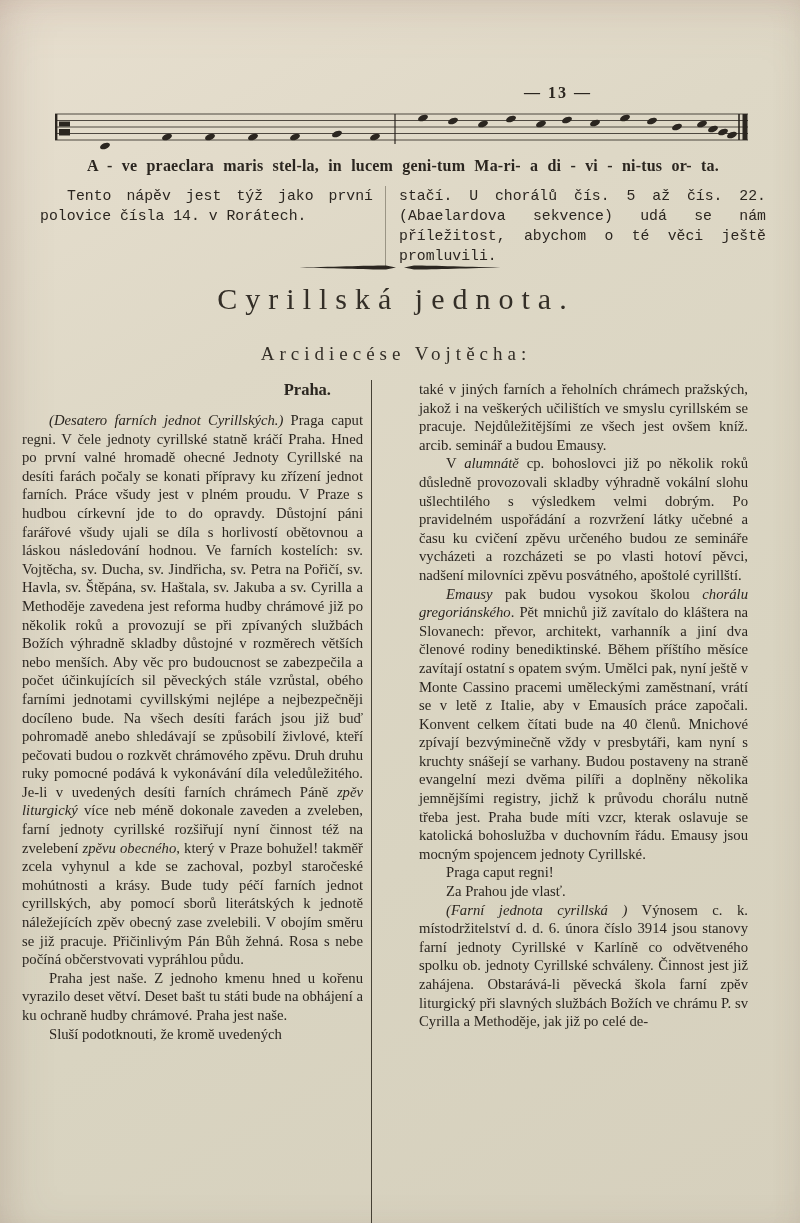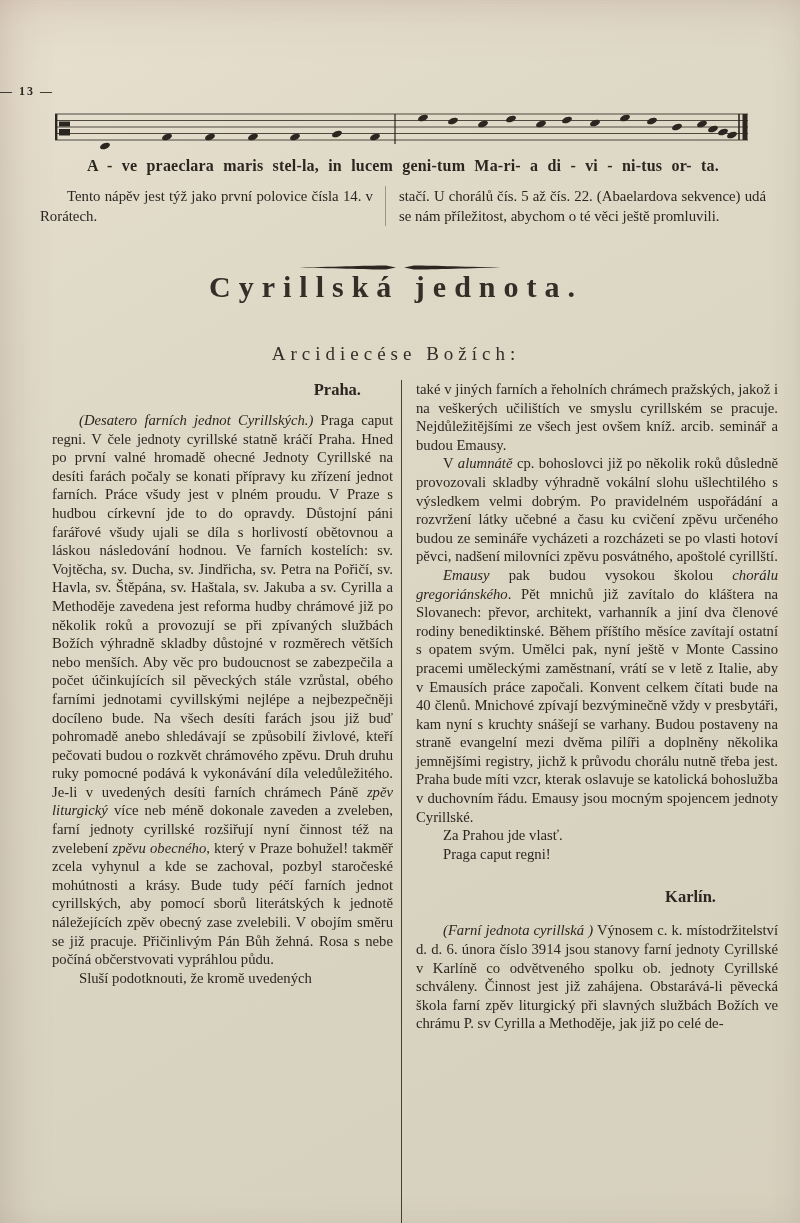--- a/index.html
+++ b/index.html
@@ -12,49 +12,49 @@
   .page {
     position:relative; width:800px; height:1223px;
     background:linear-gradient(150deg,#e7dfcf 0%,#ded8c6 30%,#d9d4c1 65%,#d6d0bd 100%);
     color:#2b2620;
     box-shadow: inset 26px 0 55px -30px rgba(125,92,82,.30),
                 inset -14px 0 40px -28px rgba(120,100,80,.22),
                 inset 0 34px 60px -34px rgba(170,125,115,.20);
   }
   .pageno {
     position:absolute; top:84px; left:0; width:592px;
-    text-align:left; font-size:12px; font-weight:bold; letter-spacing:2px;
+    text-align:right; font-size:16px; font-weight:bold; letter-spacing:2px;
   }
   .music { position:absolute; top:106px; left:55px; width:693px; }
   .music svg { display:block; }
   .lyrics {
     position:absolute; top:157px; left:78px; width:650px;
     text-align:center; font-size:16px; font-weight:bold;
     word-spacing:5px; letter-spacing:.2px; white-space:nowrap;
   }
   .intro {
     position:absolute; top:186px; left:40px; width:726px;
-    display:flex; font-size:14.8px; line-height:20px;
+    display:flex; font-size:14.8px; line-height:20px;font-family:Liberation Mono, monospace;
   }
   .intro .icol-l { width:346px; padding-right:12px; border-right:1px solid #45403472; }
   .intro .icol-r { flex:1; padding-left:13px; }
   .divider { position:absolute; top:258px; left:292px; width:216px; height:9px; }
   h1.title {
-    position:absolute; top:270px; left:0; width:792px;
-    text-align:center; font-size:30px; font-weight:700; letter-spacing:8px;
+    position:absolute; top:282px; left:0; width:792px;
+    text-align:center; font-size:30px; font-weight:400; letter-spacing:8px;
     color:#332e27;
   }
   h2.subtitle {
     position:absolute; top:343px; left:0; width:792px;
     text-align:center; font-size:19px; font-weight:400; letter-spacing:5px;
     color:#332e27;
   }
   .main {
-    position:absolute; top:380px; left:48px; width:730px; height:843px;
-    display:flex; font-size:14.7px; line-height:18.6px;
+    position:absolute; top:380px; left:18px; width:730px; height:843px;
+    display:flex; font-size:14.7px; line-height:18.6px;gap:33px;
   }
   .main .col-l { width:354px; padding:0 8px 0 4px; border-right:1px solid #454034; }
   .main .col-r { flex:1; padding-left:14px; }
   p { text-align:justify; }
   p.indent { text-indent:27px; }
   p.nojust { text-align:left; }
   h3.place { font-size:16.5px; font-weight:bold; line-height:20px; }
   h3.praha  { text-align:right; padding-right:32px; margin-bottom:11px; }
   h3.karlin { text-align:right; padding-right:62px; margin-top:24px; margin-bottom:14px; }
   i { font-style:italic; }
@@ -114,32 +114,32 @@
   </div>
 
   <div class="divider">
     <svg width="216" height="9" viewBox="0 0 216 9" xmlns="http://www.w3.org/2000/svg">
       <path d="M0,4.5 C40,3.9 74,2.4 94,2.4 L104,4.5 L94,6.6 C74,6.6 40,5.1 0,4.5 Z" fill="#2b2620"></path>
       <path d="M216,4.5 C176,3.9 142,2.4 122,2.4 L112,4.5 L122,6.6 C142,6.6 176,5.1 216,4.5 Z" fill="#2b2620"></path>
     </svg>
   </div>
 
   <h1 class="title">Cyrillská jednota.</h1>
-  <h2 class="subtitle">Arcidiecése Božích:</h2>
+  <h2 class="subtitle">Arcidiecése Vojtěcha:</h2>
 
   <div class="main">
     <div class="col-l">
       <h3 class="place praha">Praha.</h3>
       <p class="indent"><i>(Desatero farních jednot Cyrillských.)</i><span> Praga caput regni. V čele jednoty cyrillské statně kráčí Praha. Hned po první valné hromadě ohecné Jednoty Cyrillské na desíti farách počaly se konati přípravy ku zřízení jednot farních. Práce všudy jest v plném proudu. V Praze s hudbou církevní jde to do opravdy. Důstojní páni farářové všudy ujali se díla s horlivostí obětovnou a láskou následování hodnou. Ve farních kostelích: sv. Vojtěcha, sv. Ducha, sv. Jindřicha, sv. Petra na Pořičí, sv. Havla, sv. Štěpána, sv. Haštala, sv. Jakuba a sv. Cyrilla a Methoděje zavedena jest reforma hudby chrámové již po několik roků a provozují se při zpívaných službách Božích výhradně skladby důstojné v rozměrech větších nebo menších. Aby věc pro budoucnost se zabezpečila a počet účinkujících sil pěveckých stále vzrůstal, obého farními jednotami cyvillskými nejlépe a nejbezpečněji docíleno bude. Na všech desíti farách jsou již buď pohromadě anebo shledávají se způsobilí živlové, kteří pečovati budou o rozkvět chrámového zpěvu. Druh druhu ruky pomocné podává k vykonávání díla veledůležitého. Je-li v uvedených desíti farních chrámech Páně </span><i>zpěv liturgický</i><span> více neb méně dokonale zaveden a zveleben, farní jednoty cyrillské rozšiřují nyní činnost též na zvelebení </span><i>zpěvu obecného</i><span>, který v Praze bohužel! takměř zcela vyhynul a kde se zachoval, pozbyl staročeské mohútnosti a krásy. Bude tudy péčí farních jednot cyrillských, aby pomocí sborů literátských k jednotě náležejících zpěv obecný zase zvelebili. V obojím směru se již pracuje. Přičinlivým Pán Bůh žehná. Rosa s nebe počíná občerstvovati vypráhlou půdu.</span></p>
+      <p class="indent"><span>Praha jest naše. Z jednoho kmenu hned u kořenu vyrazilo deset větví. Deset bašt tu státi bude na obhájení a ku ochraně hudby chrámové. Praha jest naše.</span></p>
       <p class="indent"><span>Sluší podotknouti, že kromě uvedených</span></p>
     </div>
     <div class="col-r">
       <p><span>také v jiných farních a řeholních chrámech pražských, jakož i na veškerých učilištích ve smyslu cyrillském se pracuje. Nejdůležitějšími ze všech jest ovšem kníž. arcib. seminář a budou Emausy.</span></p>
       <p class="indent"><span>V </span><i>alumnátě</i><span> cp. bohoslovci již po několik roků důsledně provozovali skladby výhradně vokální slohu ušlechtilého s výsledkem velmi dobrým. Po pravidelném uspořádání a rozvržení látky učebné a času ku cvičení zpěvu určeného budou ze semináře vycházeti a rozcházeti se po vlasti hotoví pěvci, nadšení milovníci zpěvu posvátného, apoštolé cyrillští.</span></p>
       <p class="indent"><i>Emausy</i><span> pak budou vysokou školou </span><i>chorálu gregoriánského</i><span>. Pět mnichů již zavítalo do kláštera na Slovanech: převor, architekt, varhanník a jiní dva členové rodiny benediktinské. Během příštího měsíce zavítají ostatní s opatem svým. Umělci pak, nyní ještě v Monte Cassino pracemi uměleckými zaměstnaní, vrátí se v letě z Italie, aby v Emausích práce započali. Konvent celkem čítati bude na 40 členů. Mnichové zpívají bezvýminečně vždy v presbytáři, kam nyní s kruchty snášejí se varhany. Budou postaveny na straně evangelní mezi dvěma pilíři a doplněny několika jemnějšími registry, jichž k průvodu chorálu nutně třeba jest. Praha bude míti vzcr, kterak oslavuje se katolická bohoslužba v duchovním řádu. Emausy jsou mocným spojencem jednoty Cyrillské.</span></p>
+      <p class="indent nojust"><span>Praga caput regni!</span></p>
       <p class="indent nojust"><span>Za Prahou jde vlasť.</span></p>
-      <p class="indent nojust"><span>Praga caput regni!</span></p>
-      <h3 class="place karlin">Karlín.</h3>
       <p class="indent"><i>(Farní jednota cyrillská )</i><span> Výnosem c. k. místodržitelství d. d. 6. února číslo 3914 jsou stanovy farní jednoty Cyrillské v Karlíně co odvětveného spolku ob. jednoty Cyrillské schváleny. Činnost jest již zahájena. Obstarává-li pěvecká škola farní zpěv liturgický při slavných službách Božích ve chrámu P. sv Cyrilla a Methoděje, jak již po celé de-</span></p>
     </div>
   </div>
 
 </div>
 
 </body></html>

